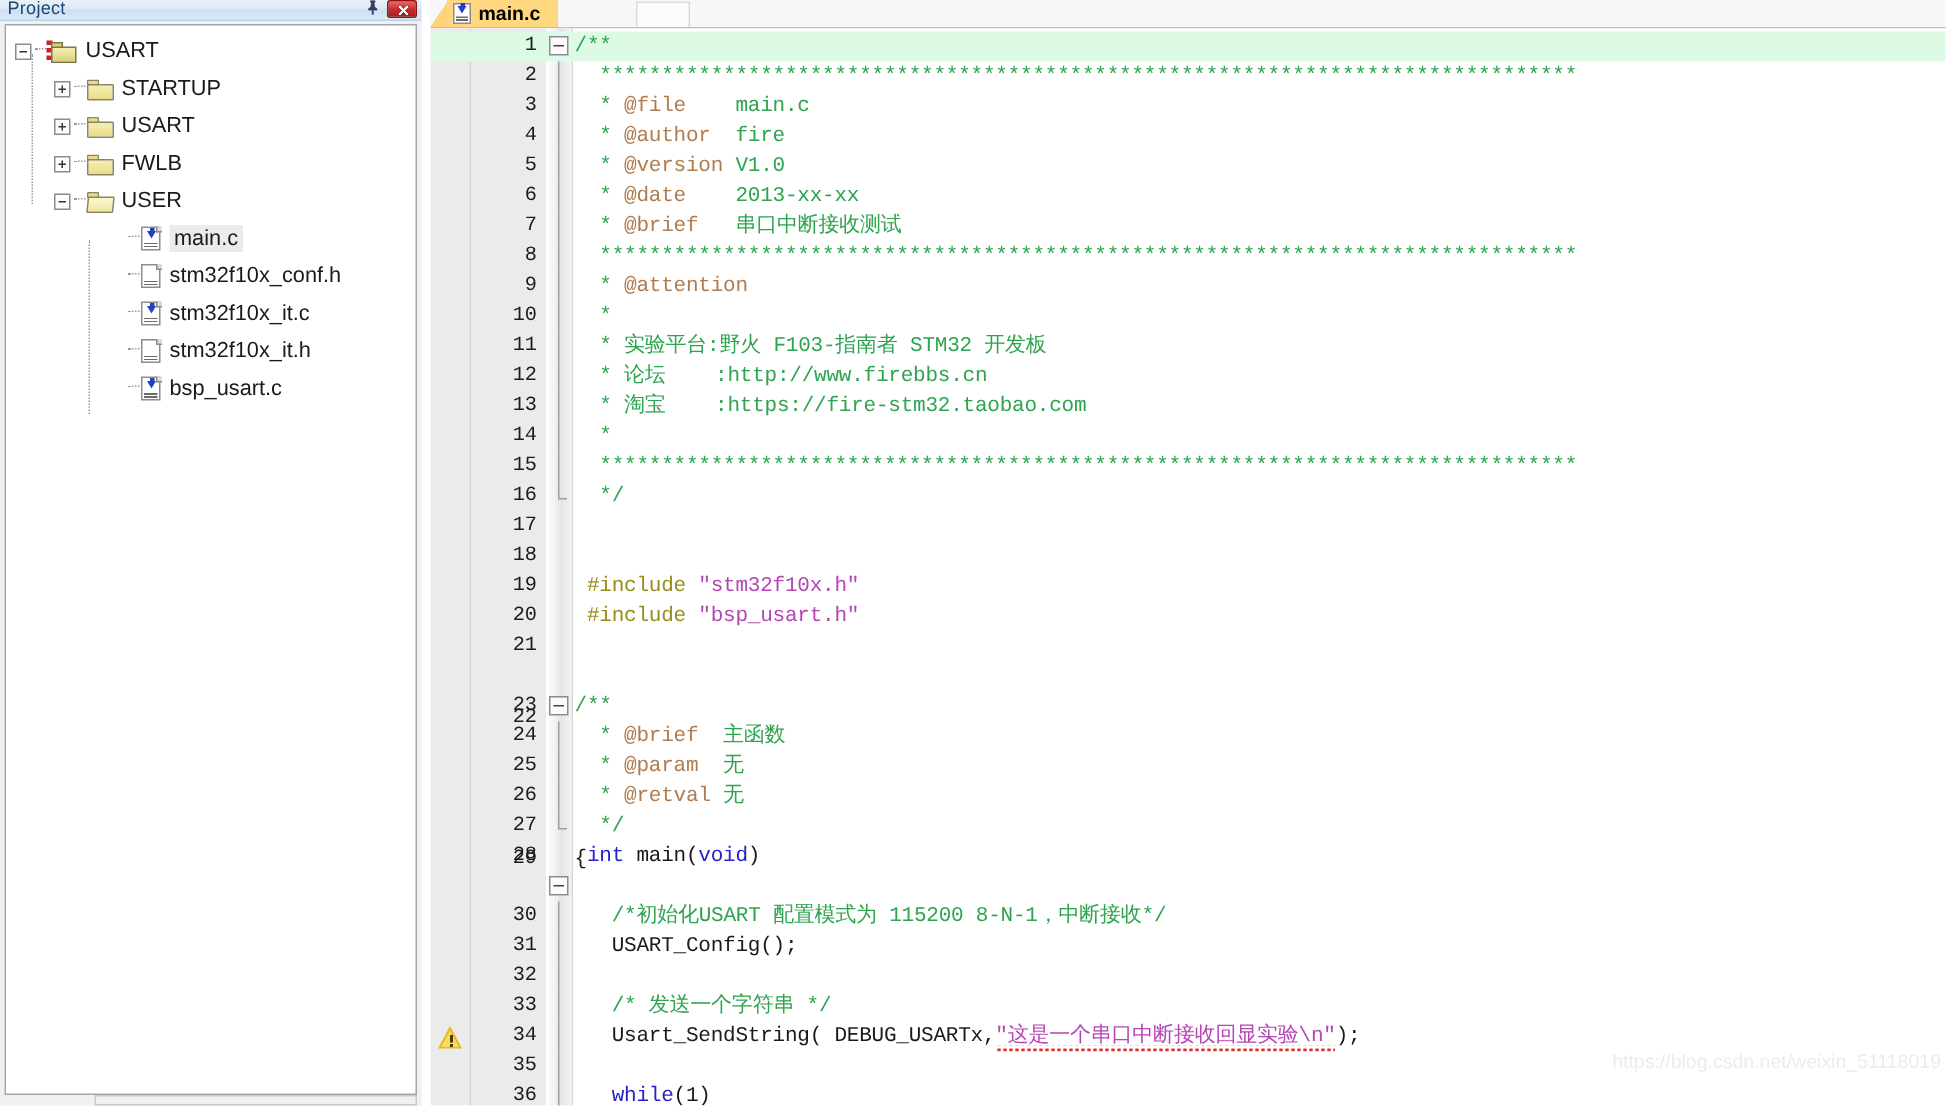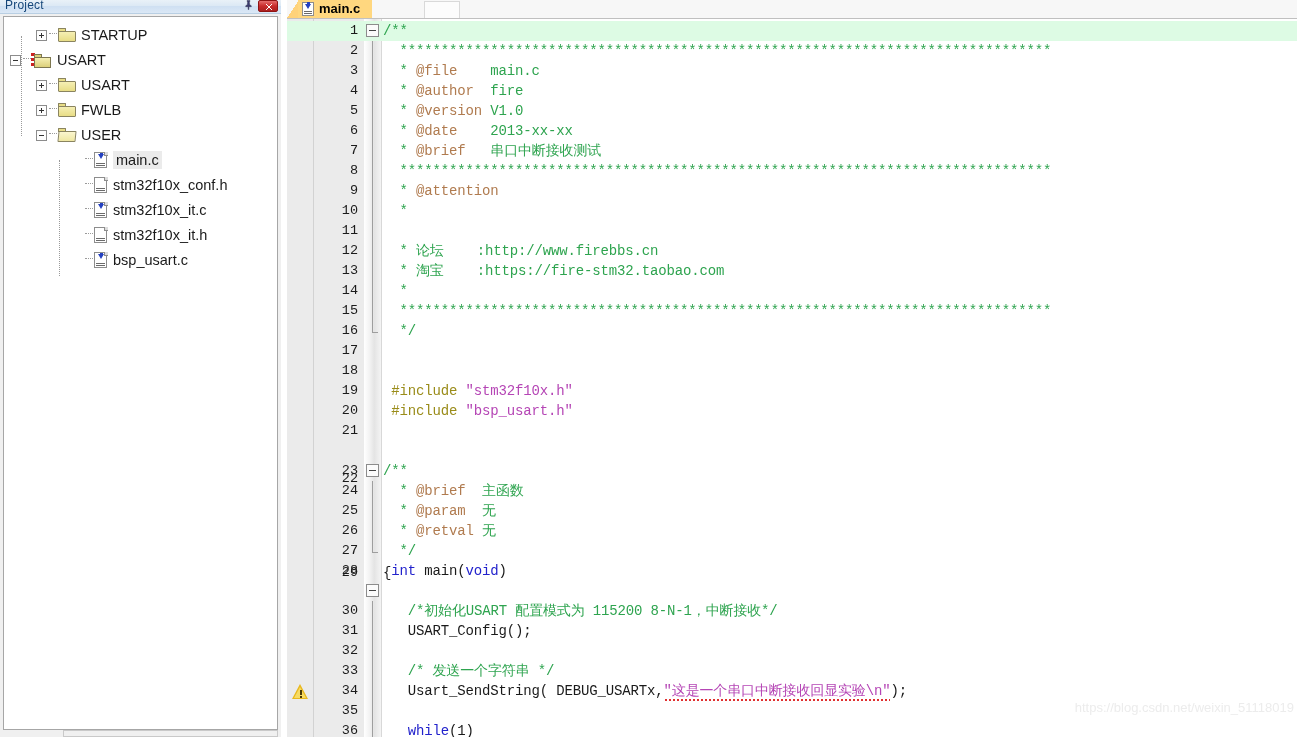--- a/index.html
+++ b/index.html
@@ -275,22 +275,22 @@
 
       <svg class="pin-icon" viewBox="0 0 13 13">
         <path d="M5 1.5 h3 v1 h-0.7 l0.4 3.2 1.6 1.1 v0.9 H6.9 V10.5 h-0.8 V7.7 H3.7 V6.8 l1.6-1.1 0.4-3.2 H5 z" fill="#3b3b6e" stroke="#2a2a4a" stroke-width="0.4"></path>
       </svg>
 
       <div class="close-btn"></div>
     </div>
 
     <div class="tree-box">
       <div class="tree" id="tree-root">
+          <div class="tnode" style="padding-left: 6px;"><span class="expander"></span><span class="dots"></span><span class="ico projico"><span class="r1"></span><span class="r2"></span><span class="r3"></span><span class="ft"></span><span class="fb"></span></span><span class="lbl">USART</span></div>
           <div class="tnode" style="padding-left: 32px;"><span class="expander plus"></span><span class="dots"></span><span class="ico folder"><span class="ft"></span><span class="fb"></span></span><span class="lbl">STARTUP</span></div>
-          <div class="tnode" style="padding-left: 6px;"><span class="expander"></span><span class="dots"></span><span class="ico projico"><span class="r1"></span><span class="r2"></span><span class="r3"></span><span class="ft"></span><span class="fb"></span></span><span class="lbl">USART</span></div>
           <div class="tnode" style="padding-left: 32px;"><span class="expander plus"></span><span class="dots"></span><span class="ico folder"><span class="ft"></span><span class="fb"></span></span><span class="lbl">USART</span></div>
           <div class="tnode" style="padding-left: 32px;"><span class="expander plus"></span><span class="dots"></span><span class="ico folder"><span class="ft"></span><span class="fb"></span></span><span class="lbl">FWLB</span></div>
           <div class="tnode" style="padding-left: 32px;"><span class="expander"></span><span class="dots"></span><span class="ico folder open"><span class="ft"></span><span class="fb"></span></span><span class="lbl">USER</span></div>
           <div class="tnode selected" style="padding-left: 70px;"><span class="dots" style="margin-left: 11px;"></span><span class="ico fileico"><span class="pg"></span><span class="fold"></span><span class="lines"></span><span class="arrow"></span><span class="arrowstem"></span></span><span class="lbl">main.c</span></div>
           <div class="tnode" style="padding-left: 70px;"><span class="dots" style="margin-left: 11px;"></span><span class="ico fileico"><span class="pg"></span><span class="fold"></span><span class="lines"></span></span><span class="lbl">stm32f10x_conf.h</span></div>
           <div class="tnode" style="padding-left: 70px;"><span class="dots" style="margin-left: 11px;"></span><span class="ico fileico"><span class="pg"></span><span class="fold"></span><span class="lines"></span><span class="arrow"></span><span class="arrowstem"></span></span><span class="lbl">stm32f10x_it.c</span></div>
           <div class="tnode" style="padding-left: 70px;"><span class="dots" style="margin-left: 11px;"></span><span class="ico fileico"><span class="pg"></span><span class="fold"></span><span class="lines"></span></span><span class="lbl">stm32f10x_it.h</span></div>
           <div class="tnode" style="padding-left: 70px;"><span class="dots" style="margin-left: 11px;"></span><span class="ico fileico"><span class="pg"></span><span class="fold"></span><span class="lines"></span><span class="arrow"></span><span class="arrowstem"></span></span><span class="lbl">bsp_usart.c</span></div>
           <div class="vline" style="left: 17px; top: 14px; height: 100px;"></div>
           <div class="vline" style="left: 55px; top: 138px; height: 116px;"></div>
@@ -361,20 +361,21 @@
             <span class="code"><span class="cmt">  * </span><span class="tag">@attention</span></span>
           </div>
           <div class="foldline" style="top: 162px; height: 20px;"></div>
           <div class="row" style="top: 182px;">
             <span class="ln">10</span>
             <span class="code"><span class="cmt">  *</span></span>
           </div>
           <div class="foldline" style="top: 182px; height: 20px;"></div>
           <div class="row" style="top: 202px;">
             <span class="ln">11</span>
+            <span class="code"><span class="cmt">  * 实验平台:野火 F103-指南者 STM32 开发板</span></span>
           </div>
           <div class="foldline" style="top: 202px; height: 20px;"></div>
           <div class="row" style="top: 222px;">
             <span class="ln">12</span>
             <span class="code"><span class="cmt">  * 论坛    :http://www.firebbs.cn</span></span>
           </div>
           <div class="foldline" style="top: 222px; height: 20px;"></div>
           <div class="row" style="top: 242px;">
             <span class="ln">13</span>
             <span class="code"><span class="cmt">  * 淘宝    :https://fire-stm32.taobao.com</span></span>

